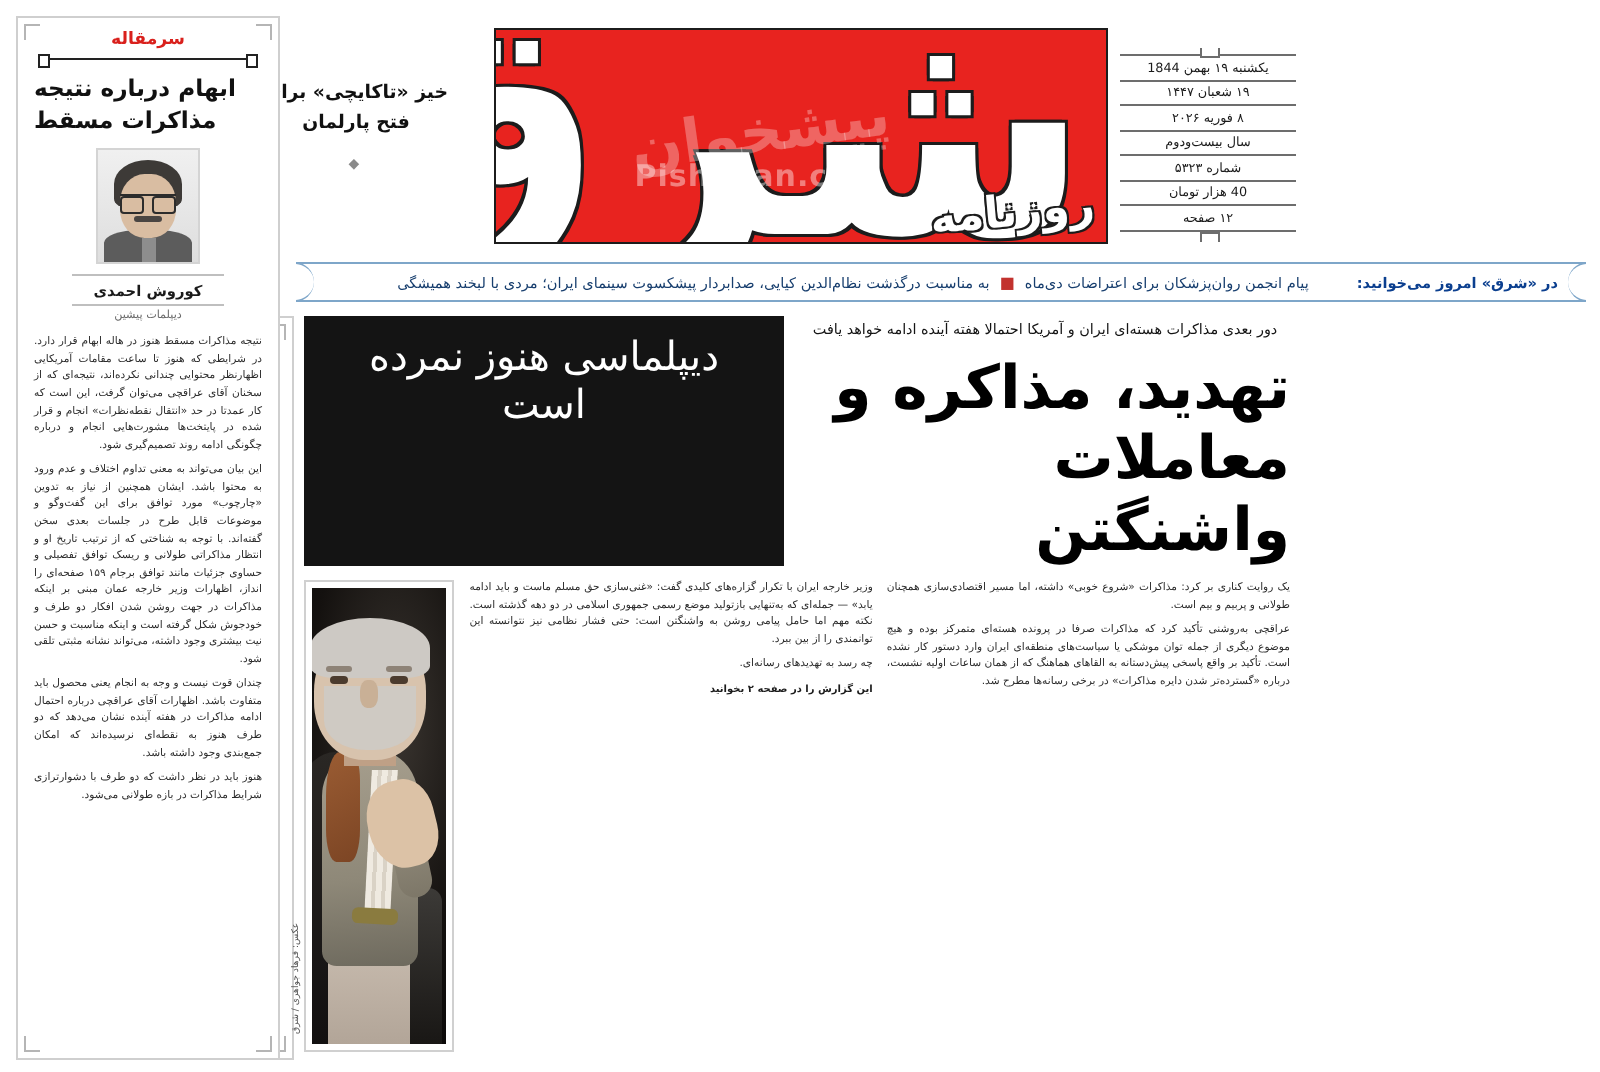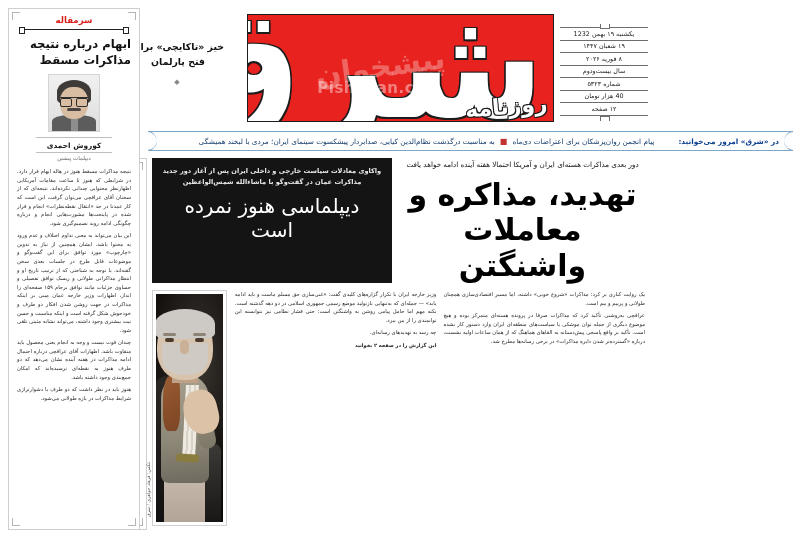--- a/index.html
+++ b/index.html
@@ -391,20 +391,21 @@
     color: #141414;
     line-height: 1.5;
     margin-bottom: 6px;
   }
   .main-headline {
     font-size: 30px;
     font-weight: 700;
     color: #000;
     line-height: 1.18;
     letter-spacing: -0.5px;
+    text-align: right;
   }
   .black-box {
     width: 250px;
     background: #141414;
     color: #fff;
     padding: 8px 10px 11px;
     box-sizing: border-box;
     text-align: center;
   }
   .black-box .bk-kicker {
@@ -573,21 +574,21 @@
     overflow: hidden;
   }
   .op-title {
     text-align: center;
     color: #d9201c;
     font-size: 8.6px;
     font-weight: 700;
     letter-spacing: 1px;
   }
   .op-head {
-    text-align: right;
+    text-align: left;
     font-size: 11.6px;
     font-weight: 700;
     line-height: 1.35;
     color: #111;
     margin: 7px 0 6px;
   }
   .op-photo {
     width: 50px; height: 56px;
     margin: 0 auto 5px;
     border: 1px solid #d4d4d4;
@@ -672,21 +673,21 @@
       <div class="logo-glyph">شرق</div>
       <div class="watermark">
         <span class="wm-fa">پیشخوان</span>
         <span class="wm-en">Pishkhan.com</span>
       </div>
       <div class="logo-sub">روزنامه</div>
     </div>
 
     <div class="datebox">
       <div class="dcap"></div>
-      <div class="dline">یکشنبه ۱۹ بهمن 1232</div>
+      <div class="dline">یکشنبه ۱۹ بهمن 1844</div>
       <div class="dline">۱۹ شعبان ۱۴۴۷</div>
       <div class="dline">۸ فوریه ۲۰۲۶</div>
       <div class="dline">سال بیست‌ودوم</div>
       <div class="dline">شماره ۵۳۲۳</div>
       <div class="dline">40 هزار تومان</div>
       <div class="dline">۱۲ صفحه</div>
       <div class="dfoot"></div>
     </div>
   </div>
 
@@ -744,21 +745,20 @@
   <div class="col-center">
 
     <div class="center-top">
       <div class="main-head-wrap">
         <div class="main-kicker">دور بعدی مذاکرات هسته‌ای ایران و آمریکا احتمالا هفته آینده ادامه خواهد یافت</div>
         <div class="main-headline">تهدید، مذاکره و</div>
         <div class="main-headline">معاملات واشنگتن</div>
       </div>
 
       <div class="black-box">
-        <div class="bk-kicker">واکاوی معادلات سیاست خارجی و داخلی ایران پس از آغاز دور جدید مذاکرات عمان در گفت‌وگو با ماشاءالله شمس‌الواعظین</div>
         <div class="bk-head">دیپلماسی هنوز نمرده است</div>
       </div>
     </div>
 
     <div class="center-mid">
       <div class="lead-col">
         <p>یک روایت کناری بر کرد: مذاکرات «شروع خوبی» داشته، اما مسیر اقتصادی‌سازی همچنان طولانی و پربیم و بیم است.</p>
         <p>عراقچی به‌روشنی تأکید کرد که مذاکرات صرفا در پرونده هسته‌ای متمرکز بوده و هیچ موضوع دیگری از جمله توان موشکی یا سیاست‌های منطقه‌ای ایران وارد دستور کار نشده است. تأکید بر واقع پاسخی پیش‌دستانه به القاهای هماهنگ که از همان ساعات اولیه نشست، درباره «گسترده‌تر شدن دایره مذاکرات» در برخی رسانه‌ها مطرح شد.</p>
         <p>وزیر خارجه ایران با تکرار گزاره‌های کلیدی گفت: «غنی‌سازی حق مسلم ماست و باید ادامه یابد» — جمله‌ای که به‌تنهایی بازتولید موضع رسمی جمهوری اسلامی در دو دهه گذشته است. نکته مهم اما حامل پیامی روشن به واشنگتن است: حتی فشار نظامی نیز نتوانسته این توانمندی را از بین ببرد.</p>
         <p>چه رسد به تهدیدهای رسانه‌ای.</p>

